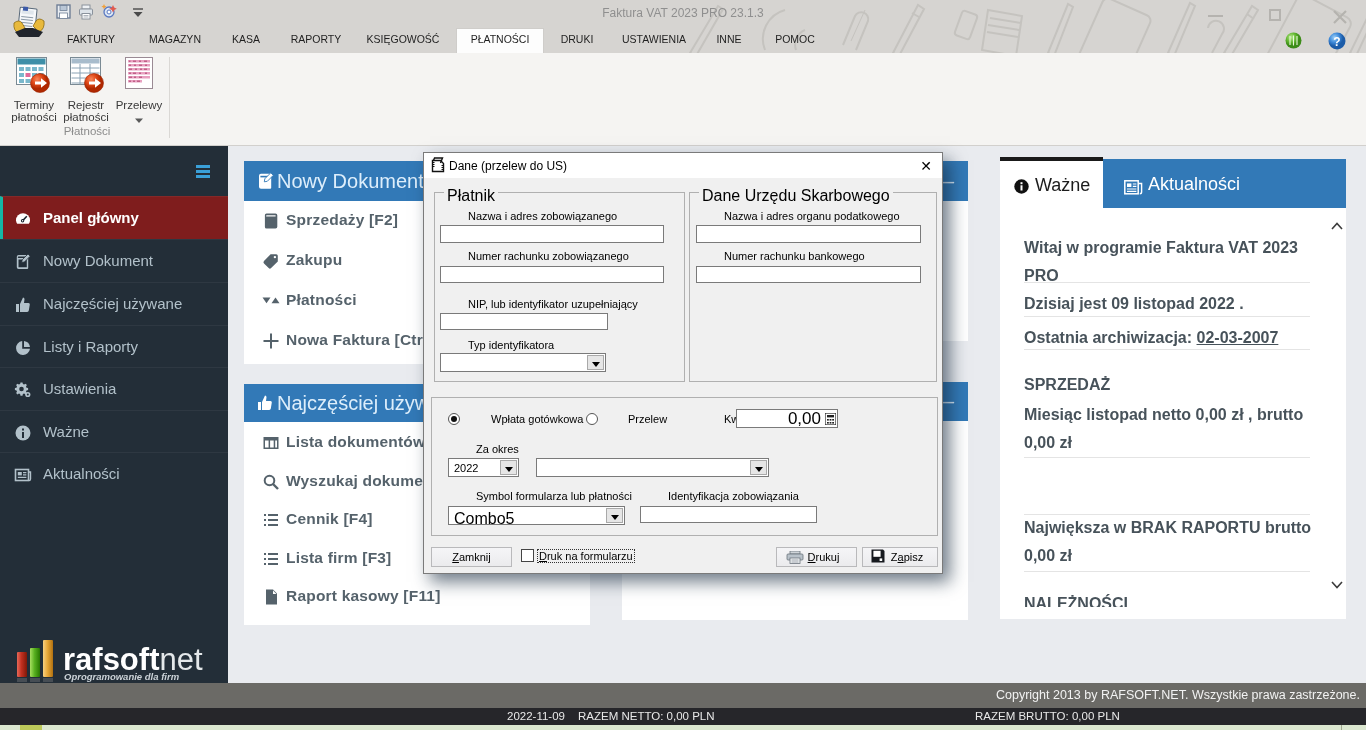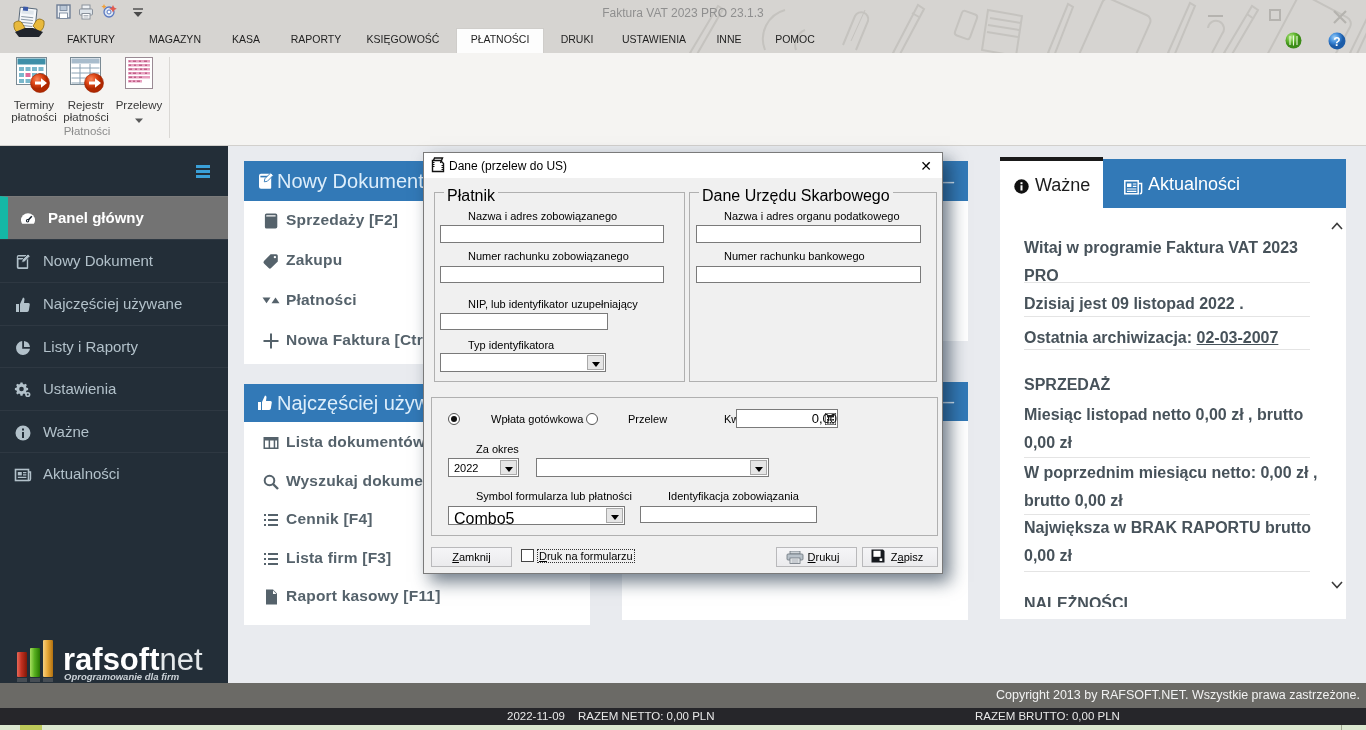--- a/index.html
+++ b/index.html
@@ -16,21 +16,21 @@
 
 #ribbon { left:0; top:53px; width:1366px; height:93px; background:#f5f4f2; border-bottom:1px solid #d2d0cd; }
 .riblabel { position:absolute; font-size:11.5px; color:#3a3a3a; text-align:center; transform:translateX(-50%); white-space:nowrap; }
 #grouplabel { position:absolute; left:87px; top:125px; font-size:11.5px; color:#8b8b8b; transform:translateX(-50%); }
 #ribsep { left:169px; top:57px; width:1px; height:81px; background:#dad8d5; }
 
 
 #sidebar { left:0; top:146px; width:228px; height:537px; background:#232e38; }
 .sbitem { position:absolute; left:0; width:228px; height:43px; border-top:1px solid rgba(255,255,255,0.05); color:#b2c1ca; font-size:15px; }
 .sbitem .txt { position:absolute; left:43px; top:12px; }
-.sbitem.active { background:#737373; color:#ffffff; font-weight:bold; border-left:8px solid #14b8a6; }
+.sbitem.active { background:#7f1d1d; color:#ffffff; font-weight:bold; border-left:3px solid #14b8a6; }
 .sbitem.active .txt { left:40px; }
 .sbicon { position:absolute; left:14px; top:13px; width:18px; height:18px; }
 .sbitem.active .sbicon { left:11px; }
 
 
 .card { position:absolute; background:#ffffff; }
 .chdr { position:absolute; left:0; top:0; width:100%; height:40px; background:#3279b7; color:#ddeefb; font-size:20px; line-height:40px; padding-left:33px; white-space:nowrap; overflow:hidden; }
 .chdr svg { position:absolute; left:12px; top:11px; }
 .citem { position:absolute; left:0; width:100%; height:40px; font-size:15.5px; letter-spacing:0.2px; font-weight:bold; color:#55626b; white-space:nowrap; }
 .citem .txt { position:absolute; left:42px; top:10px; }
@@ -455,21 +455,20 @@
     </svg>
   <div class="rline" style="top:234px">Witaj w programie Faktura VAT 2023 PRO</div>
   <div class="rsep" style="top:282px"></div>
   <div class="rline" style="top:290px">Dzisiaj jest 09 listopad 2022 .</div>
   <div class="rsep" style="top:316px"></div>
   <div class="rline" style="top:324px">Ostatnia archiwizacja: <span style="text-decoration:underline">02-03-2007</span></div>
   <div class="rsep" style="top:349px"></div>
   <div class="rline" style="top:371px">SPRZEDAŻ</div>
   <div class="rline" style="top:401px">Miesiąc listopad netto 0,00 zł , brutto 0,00 zł</div>
   <div class="rsep" style="top:457px"></div>
-  <div class="rline" style="top:459px">W poprzednim miesiącu netto: 0,00 zł , brutto 0,00 zł</div>
   <div class="rsep" style="top:514px"></div>
   <div class="rline" style="top:514px">Największa w BRAK RAPORTU brutto 0,00 zł</div>
   <div class="rsep" style="top:571px"></div>
   <div class="rline" style="top:590px">NALEŻNOŚCI</div>
   <div class="abs" style="left:1000px; top:607px; width:346px; height:12px; background:#ffffff"></div>
 
   <div class="abs" id="dialog">
     <div class="abs" id="dlgtitle">
         <span class="t">Dane (przelew do US)</span>
       </div>
@@ -501,21 +500,21 @@
     <div class="dinput" style="left:272px; top:72px; width:225px; height:18px"></div>
     <div class="dlab" style="left:272px; top:97px">Numer rachunku bankowego</div>
     <div class="dinput" style="left:272px; top:113px; width:225px; height:17px"></div>
 
     <div class="grpbox" style="left:7px; top:244px; width:507px; height:139px"></div>
     <div class="radio sel" style="left:24px; top:260px"></div>
     <div class="dlab" style="left:39px; top:260px">Wpłata gotówkowa</div>
     <div class="radio" style="left:162px; top:260px"></div>
     <div class="dlab" style="left:176px; top:260px">Przelew</div>
     <div class="dlab" style="left:272px; top:260px">Kwota</div>
-    <div class="dinput" style="left:312px; top:256px; width:102px; height:19px; font-size:13px; text-align:right; line-height:17px">0,00</div>
+    <div class="dinput" style="left:312px; top:256px; width:102px; height:19px; font-size:17px; text-align:right; padding-right:16px; line-height:17px">0,00</div>
     <svg class="abs" style="left:401px; top:260px" width="11" height="12" viewBox="0 0 11 12" fill="#222222">
         <rect x="0" y="0" width="11" height="12" fill="none" stroke="#222222" stroke-width="1.2"></rect>
         <rect x="2" y="2" width="7" height="2.4"></rect>
         <rect x="2" y="6" width="1.8" height="1.6"></rect>
         <rect x="4.6" y="6" width="1.8" height="1.6"></rect>
         <rect x="7.2" y="6" width="1.8" height="1.6"></rect>
         <rect x="2" y="9" width="1.8" height="1.6"></rect>
         <rect x="4.6" y="9" width="1.8" height="1.6"></rect>
         <rect x="7.2" y="9" width="1.8" height="1.6"></rect>
       </svg>

